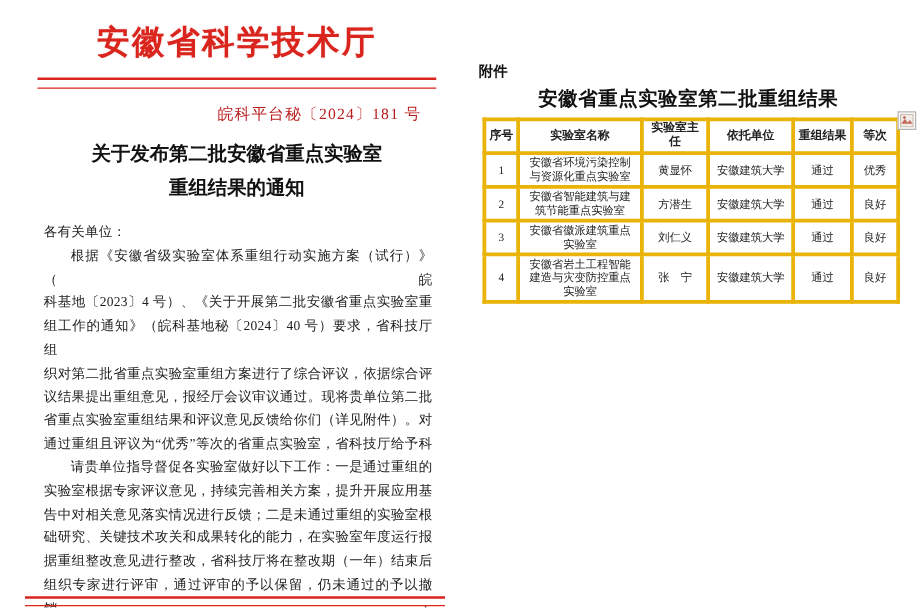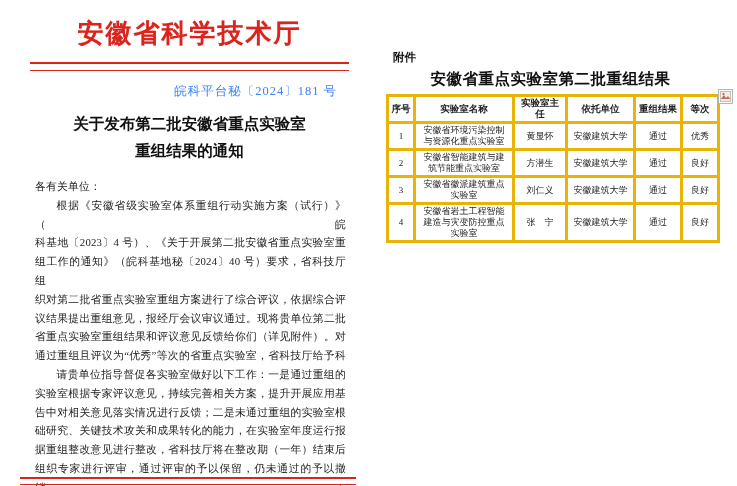--- a/index.html
+++ b/index.html
@@ -21,21 +21,21 @@
     color:var(--red,#d9251d);letter-spacing:2px;white-space:nowrap;
     text-shadow:0 0 1px rgba(217,37,29,.35);
   }
   .red-rule{
     position:absolute;left:30px;top:62px;width:319px;height:6px;
     border-top:2.5px solid var(--red,#d9251d);
     border-bottom:1.5px solid var(--red,#d9251d);
   }
   .doc-number{
     position:absolute;left:30px;top:83px;width:307px;
-    text-align:right;font-size:12.5px;letter-spacing:1px;color:#3b82f6;
+    text-align:right;font-size:12.5px;letter-spacing:1px;color:#b91c1c;
   }
   .notice-title{
     position:absolute;left:20px;top:110px;width:339px;
     text-align:center;font-weight:700;font-size:15.5px;line-height:27px;color:#111;
   }
   .body-text{
     position:absolute;left:35px;top:177px;width:311px;
     font-size:10.8px;line-height:18.8px;color:#1c1c1c;
     letter-spacing:.2px;
   }
@@ -43,21 +43,21 @@
   .bline.fill{text-align:justify;text-align-last:justify;}
   .bline.indent{text-indent:2em;}
   .bottom-rule{
     position:absolute;left:20px;top:477px;width:336px;height:5px;
     border-top:2px solid var(--red,#d9251d);
     border-bottom:1.5px solid var(--red,#d9251d);
   }
 
   
   .attachment-label{
-    position:absolute;left:23px;top:50px;
+    position:absolute;left:13px;top:50px;
     font-size:11.5px;font-weight:700;color:#111;
     font-family:Liberation Serif, serif;
   }
   .table-title{
     position:absolute;left:14px;top:69px;width:333px;
     text-align:center;font-size:15.5px;font-weight:700;color:#111;letter-spacing:.5px;
   }
   .result-table{
     position:absolute;left:16px;top:94px;width:331px;
     border-collapse:collapse;table-layout:fixed;

